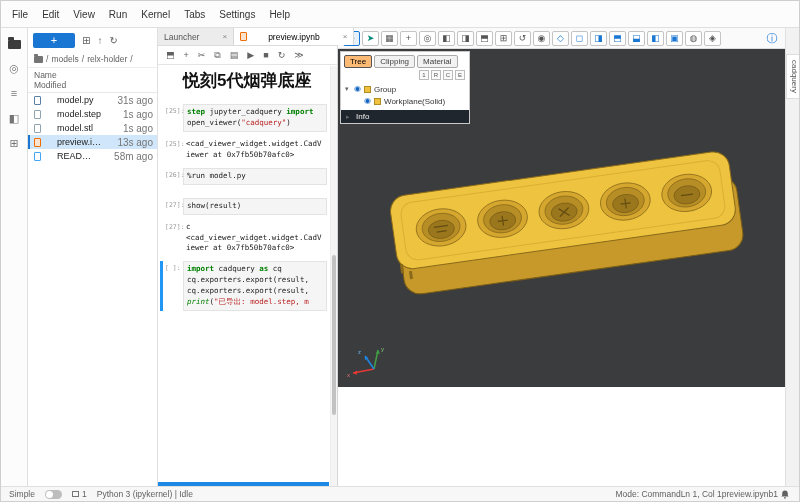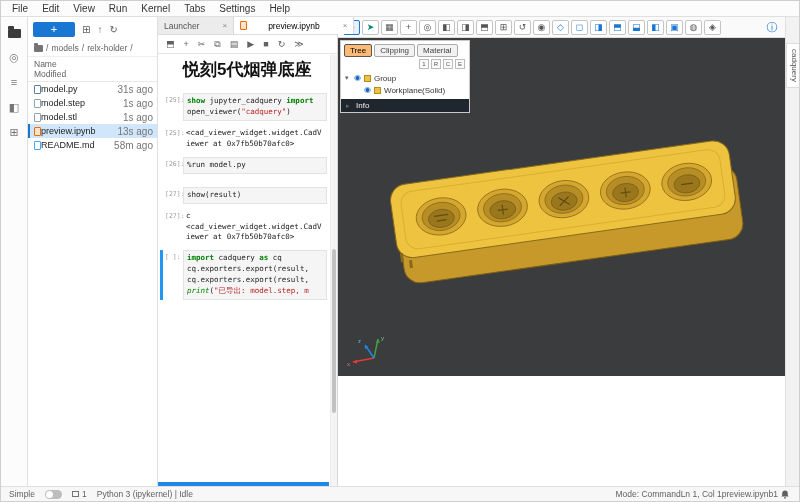--- a/index.html
+++ b/index.html
@@ -1,21 +1,21 @@
 <!DOCTYPE html>
 <html><head>
 <meta charset="utf-8">
 <style>
   * { margin:0; padding:0; box-sizing:border-box; }
   html,body { background:#888; }
   .app { width:800px; height:502px; background:#fff; position:relative; overflow:hidden;
          font-family:"Liberation Sans","DejaVu Sans",sans-serif; color:#333;
          display:flex; flex-direction:column; border:1px solid #cfcfcf; }
   
-  .menubar { height:16px; flex:none; display:flex; align-items:center; background:#fcfcfc;
+  .menubar { height:27px; flex:none; display:flex; align-items:center; background:#fcfcfc;
              border-bottom:1px solid #e0e0e0; font-size:10px; color:#333; padding-left:4px; }
   .menu-item { padding:0 7px; cursor:default; }
   
   .content { flex:1; display:flex; min-height:0; overflow:hidden; }
   
   .activity { width:27px; flex:none; background:#fcfcfc; border-right:1px solid #e0e0e0;
               display:flex; flex-direction:column; align-items:center; padding-top:12px; gap:14px; }
   .act-icon { color:#757575; font-size:11px; line-height:11px; }
   .act-folder { width:13px; height:9px; background:#3c3c3c; border-radius:1px; position:relative; }
   .act-folder::before { content:""; position:absolute; top:-3px; left:0; width:6px; height:3px;
@@ -26,21 +26,21 @@
   .new-btn { background:#1976d2; color:#fff; border:none; border-radius:2px; width:42px; height:15px;
              font-size:11px; line-height:13px; cursor:pointer; }
   .fb-icon { color:#616161; font-size:10px; }
   .breadcrumb { display:flex; align-items:center; gap:3px; padding:2px 6px 3px; color:#616161;
                 font-size:8.5px; }
   .folder-ico { width:9px; height:7px; background:#757575; border-radius:1px; position:relative; flex:none; }
   .folder-ico::before { content:""; position:absolute; top:-2px; left:0; width:4px; height:2px;
                         background:#757575; border-radius:1px 1px 0 0; }
   .fb-header { display:flex; justify-content:space-between; padding:2px 6px; color:#616161;
                border-top:1px solid #eee; border-bottom:1px solid #e8e8e8; font-size:8.5px;flex-direction:column; }
-  .file-row { display:flex; align-items:center; gap:0; height:14px; padding:0 4px 0 6px; cursor:default; }
+  .file-row { display:flex; align-items:center; gap:16px; height:14px; padding:0 4px 0 6px; cursor:default; }
   .file-row.selected { background:#cfe6fb; box-shadow:inset 2px 0 0 #1976d2; }
   .fname { flex:1; overflow:hidden; white-space:nowrap; text-overflow:ellipsis; color:#212121; }
   .ftime { color:#757575; font-size:10px; }
   .ficon { width:7px; height:9px; border:1px solid #90a4ae; border-radius:1px; background:#fff; flex:none; }
   .ficon.py { border-color:#5b7fa6; }
   .ficon.notebook { border-color:#ef6c00; background:#fbe3cd; }
   .ficon.md { border-color:#42a5f5; }
   
   .nbpanel { width:180px; flex:none; border-right:1px solid #d7d7d7; background:#fff;
              display:flex; flex-direction:column; position:relative; min-width:0; }
@@ -221,21 +221,21 @@
       <div class="cells" id="cells">
           <div class="cell">
             <div class="gutter"></div>
             <div class="cellbody">
               <div class="md-cell">悦刻5代烟弹底座</div>
             </div>
           </div>
           <div class="cell">
             <div class="gutter">[25]:</div>
             <div class="cellbody">
-              <div class="code-box"><span class="tok-kw">show</span><span> jupyter_cadquery </span><span class="tok-kw">import</span>
+              <div class="code-box"><span class="tok-kw">step</span><span> jupyter_cadquery </span><span class="tok-kw">import</span>
 <span>open_viewer(</span><span class="tok-str">"cadquery"</span><span>)</span></div>
             </div>
           </div>
           <div class="cell">
             <div class="gutter">[25]:</div>
             <div class="cellbody">
               <div class="out-box">&lt;cad_viewer_widget.widget.CadViewer at 0x7fb50b70afc0&gt;</div>
             </div>
           </div>
           <div class="cell">

